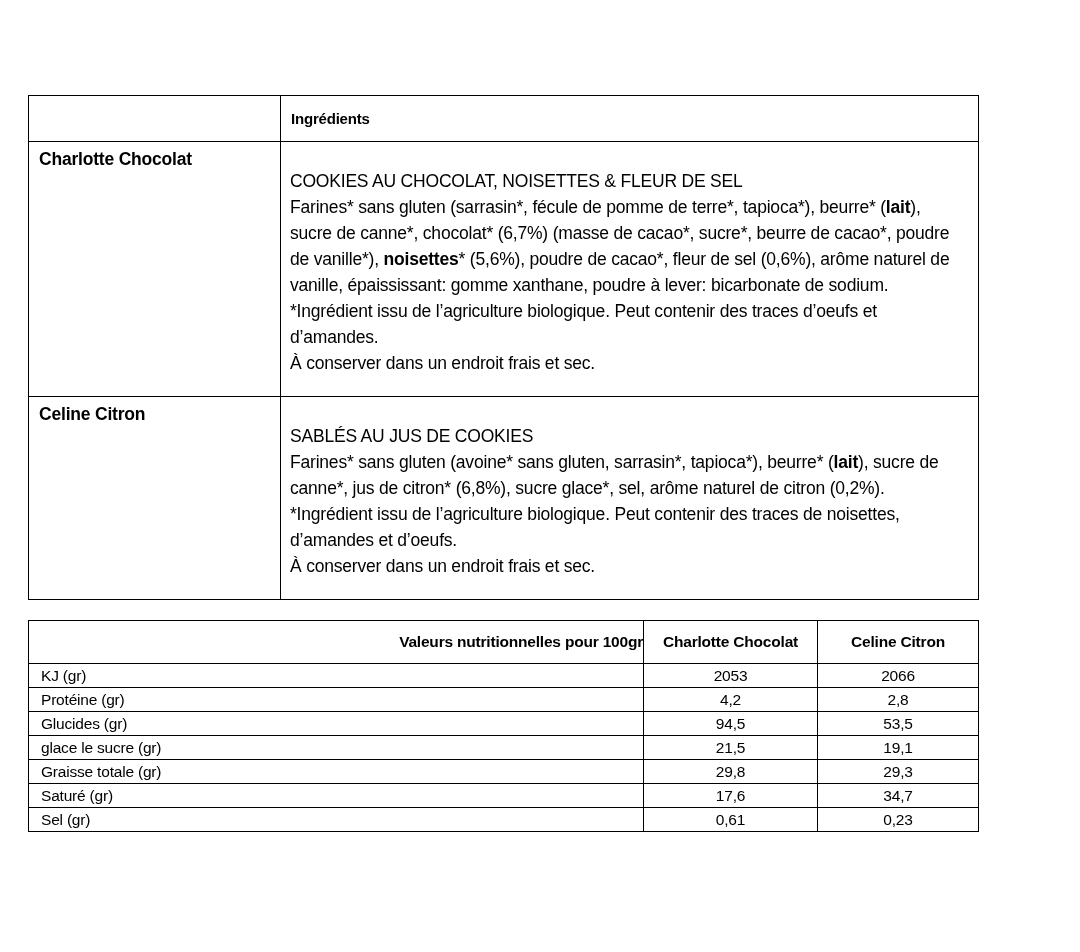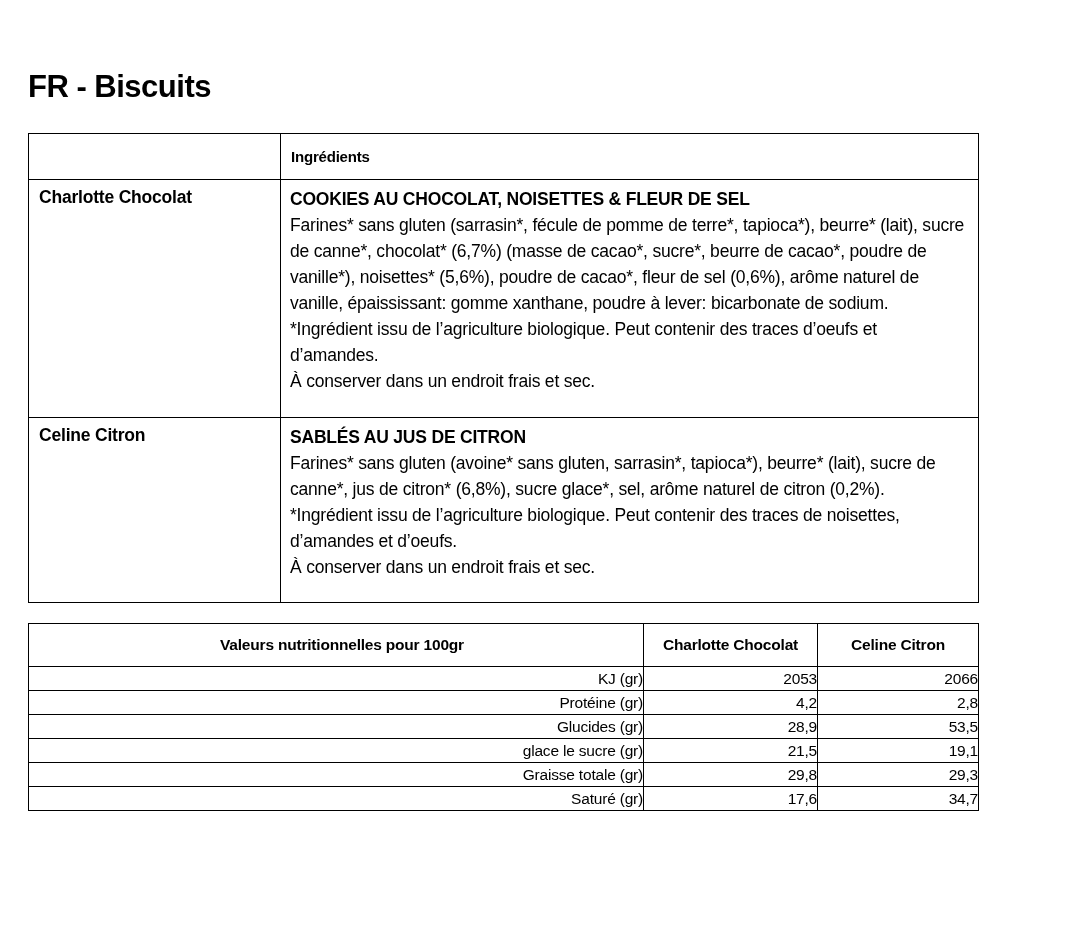--- a/index.html
+++ b/index.html
@@ -47,50 +47,48 @@
     font-weight: 700;
     padding: 7px 10px;
     letter-spacing: -0.2px;
   }
   .ingredients-cell {
     font-size: 17.5px;
     line-height: 26px;
     padding: 6px 12px 20px 9px;
     letter-spacing: -0.2px;
   }
-  .ing-heading { font-weight: 700; }
-  .ing-body b { font-weight: 400; }
+  .ing-heading { font-weight: 400; margin-top: 20px; }
+  .ing-body b { font-weight: 700; }
 
   
   .nutrition-table { margin-top: 20px; font-size: 15.5px; letter-spacing: -0.2px; }
   .nutrition-table .col-label { width: 615px; }
   .nutrition-table .col-charlotte { width: 174px; }
   .nutrition-table .col-celine { width: 161px; }
   .nutrition-table thead th {
     height: 43px;
     vertical-align: middle;
     font-weight: 700;
     font-size: 15.5px;
   }
-  .nutrition-table thead th:first-child { text-align: center; padding-left: 12px; }
+  .nutrition-table thead th:first-child { text-align: right; padding-left: 12px; }
   .nutrition-table tbody td {
     height: 24px;
     line-height: 23px;
     vertical-align: middle;
-    text-align: right;
   }
   .nutrition-label { padding-left: 12px; }
   .nutrition-value { text-align: center; margin-top: 11px; }
 </style>
 </head>
 <body>
 
 <div class="page">
 
-  <h1 class="doc-title">FR - Biscuits</h1>
 
   <table class="ingredients-table">
     <colgroup>
       <col class="col-product">
       <col class="col-ingredients">
     </colgroup>
     <thead>
       <tr>
         <th></th>
         <th>Ingrédients</th>
@@ -102,21 +100,21 @@
     <td class="ingredients-cell">
       <div class="ing-heading">COOKIES AU CHOCOLAT, NOISETTES &amp; FLEUR DE SEL</div>
       <div class="ing-body"><span>Farines* sans gluten (sarrasin*, fécule de pomme de terre*, tapioca*), beurre* (</span><b>lait</b><span>), sucre de canne*, chocolat* (6,7%) (masse de cacao*, sucre*, beurre de cacao*, poudre de vanille*), </span><b>noisettes</b><span>* (5,6%), poudre de cacao*, fleur de sel (0,6%), arôme naturel de vanille, épaississant: gomme xanthane, poudre à lever: bicarbonate de sodium. *Ingrédient issu de l’agriculture biologique. Peut contenir des traces d’oeufs et d’amandes.</span></div>
       <div class="ing-storage">À conserver dans un endroit frais et sec.</div>
     </td>
   </tr>
 
   <tr>
     <td class="product-cell">Celine Citron</td>
     <td class="ingredients-cell">
-      <div class="ing-heading">SABLÉS AU JUS DE CITRON</div>
+      <div class="ing-heading">SABLÉS AU JUS DE COOKIES</div>
       <div class="ing-body"><span>Farines* sans gluten (avoine* sans gluten, sarrasin*, tapioca*), beurre* (</span><b>lait</b><span>), sucre de canne*, jus de citron* (6,8%), sucre glace*, sel, arôme naturel de citron (0,2%). *Ingrédient issu de l’agriculture biologique. Peut contenir des traces de noisettes, d’amandes et d’oeufs.</span></div>
       <div class="ing-storage">À conserver dans un endroit frais et sec.</div>
     </td>
   </tr>
 </tbody>
   </table>
 
   <table class="nutrition-table">
     <colgroup>
       <col class="col-label">
@@ -139,21 +137,21 @@
 
 
   <tr>
     <td class="nutrition-label">Protéine (gr)</td>
     <td class="nutrition-value">4,2</td>
     <td class="nutrition-value">2,8</td>
   </tr>
 
   <tr>
     <td class="nutrition-label">Glucides (gr)</td>
-    <td class="nutrition-value">28,9</td>
+    <td class="nutrition-value">94,5</td>
     <td class="nutrition-value">53,5</td>
   </tr>
 
   <tr>
     <td class="nutrition-label">glace le sucre (gr)</td>
     <td class="nutrition-value">21,5</td>
     <td class="nutrition-value">19,1</td>
   </tr>
 
   <tr>
@@ -161,16 +159,21 @@
     <td class="nutrition-value">29,8</td>
     <td class="nutrition-value">29,3</td>
   </tr>
 
   <tr>
     <td class="nutrition-label">Saturé (gr)</td>
     <td class="nutrition-value">17,6</td>
     <td class="nutrition-value">34,7</td>
   </tr>
 
+  <tr>
+    <td class="nutrition-label">Sel (gr)</td>
+    <td class="nutrition-value">0,61</td>
+    <td class="nutrition-value">0,23</td>
+  </tr>
 </tbody>
   </table>
 
 </div>
 
 </body></html>

